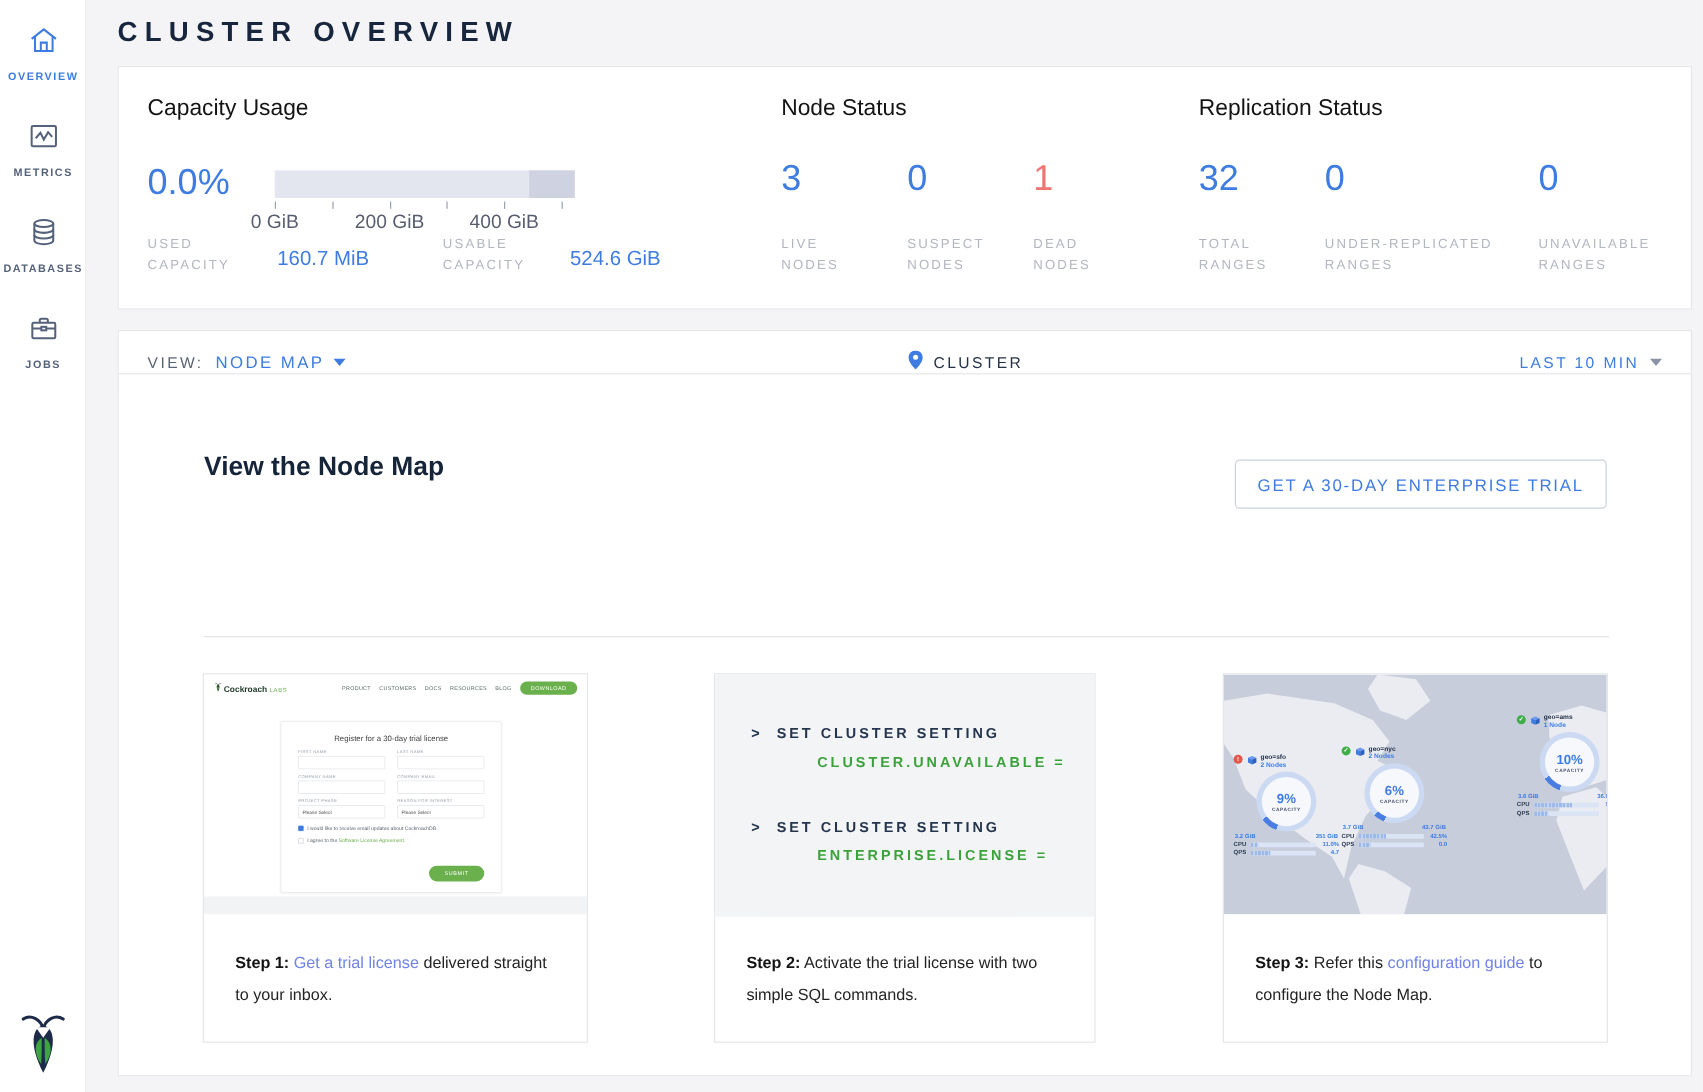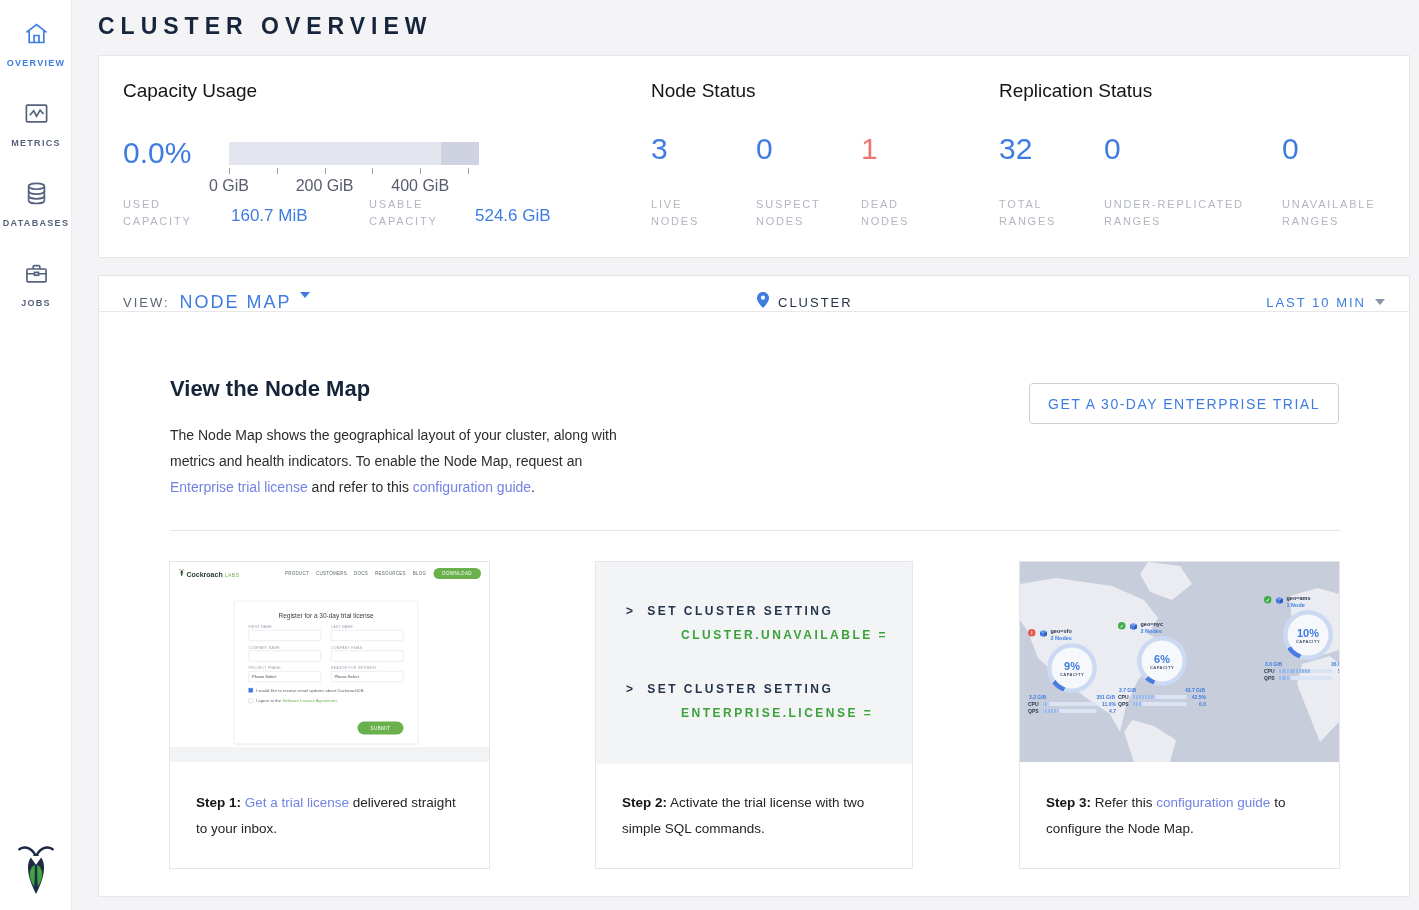--- a/index.html
+++ b/index.html
@@ -38,21 +38,21 @@
   .tick-lab { position:absolute; white-space:nowrap; transform:translateX(-50%); }
   .statlabel { position:absolute; top:140px; font-size:11px; letter-spacing:1.8px; line-height:17px; color:#b2b6bf; }
   .statvalue-sm { position:absolute; top:150px; font-size:17px; color:#3e7ce2; }
   .bignum { position:absolute; top:76px; font-size:30px; color:#3e7ce2; }
   .bignum.red { color:#ee7572; }
 
   
   .viewbar { left:98px; top:275px; width:1312px; height:54px; background:#fff; border:1px solid #e5e5e8; display:flex; align-items:center; }
   .vb-left { display:flex; align-items:center; gap:10px; padding-left:24px; }
   .vb-view-label { font-size:13px; letter-spacing:2px; color:#5b6575; }
-  .vb-view-value { font-size:18px; letter-spacing:2px; color:#3e7ce2; cursor:pointer; display:flex; gap:8px; }
+  .vb-view-value { font-size:14px; letter-spacing:2px; color:#3e7ce2; cursor:pointer; display:flex; align-items:center; gap:8px; }
   .vb-center { position:absolute; left:658px; display:flex; align-items:center; gap:9px;text-align:right; }
   .vb-cluster { font-size:13px; letter-spacing:2px; color:#243246; }
   .vb-right { margin-left:auto; padding-right:24px; display:flex; align-items:center; gap:9px; cursor:pointer; }
   .vb-time { font-size:13px; letter-spacing:2px; color:#3e7ce2; }
   .caret { width:0; height:0; border-left:5px solid transparent; border-right:5px solid transparent; border-top:6px solid #3e7ce2; }
   .caret.gray { border-top-color:#8a93a8; }
 
   
   .panel { left:98px; top:311px; width:1312px; height:586px; background:#fff; border:1px solid #e7e7ea; }
   .nm-heading { position:absolute; left:71px; top:64px; font-size:22px; font-weight:600; color:#16243a; }
@@ -268,21 +268,20 @@
   <div class="vb-right">
     <span class="vb-time">LAST 10 MIN</span>
     <span class="caret gray"></span>
   </div>
 </div>
 
 <div class="abs panel">
 
   <div class="nm-heading">View the Node Map</div>
 
-  <p class="nm-para"><span>The Node Map shows the geographical layout of your cluster, along with metrics and health indicators. To enable the Node Map, request an </span><a class="lnk">Enterprise trial license</a><span> and refer to this </span><a class="lnk">configuration guide</a><span>.</span></p>
 
   <button class="trial-btn">GET A 30-DAY ENTERPRISE TRIAL</button>
 
   <div class="divider"></div>
 
   <div class="card card1">
     <div class="thumb">
       <div class="mini-site">
         <div class="ms-header">
           <div class="ms-logo">

